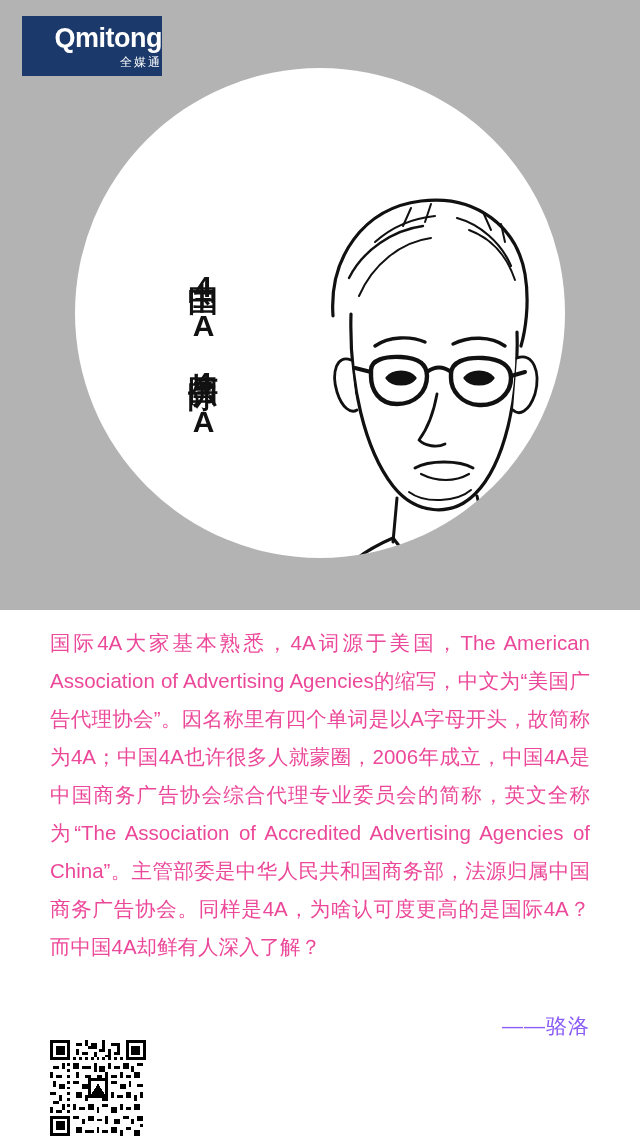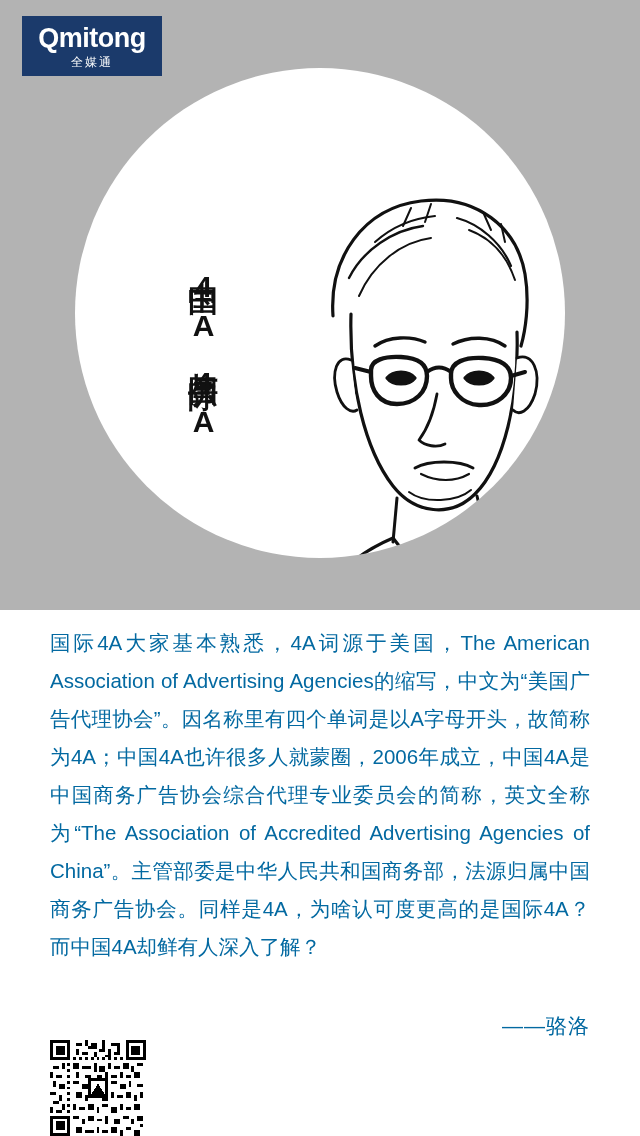--- a/index.html
+++ b/index.html
@@ -32,21 +32,21 @@
   
   .logo-badge {
     position: absolute;
     left: 22px;
     top: 16px;
     width: 140px;
     height: 60px;
     background: #1b3a6b;
     display: flex;
     flex-direction: column;
-    align-items: center;
+    align-items: flex-end;
     justify-content: center;
     line-height: 1;
   }
   .logo-main {
     color: #ffffff;
     font-size: 27px;
     font-weight: bold;
     letter-spacing: -0.5px;
   }
   .logo-sub {
@@ -95,32 +95,32 @@
   .portrait svg { display: block; }
 
   
   .body-text {
     position: absolute;
     left: 0;
     top: 610px;
     width: 640px;
     padding: 14px 50px 0 50px;
     box-sizing: border-box;
-    color: #0369a1;
+    color: #ec4899;
     font-size: 20.5px;
     line-height: 38px;
     text-align: justify;
     text-justify: inter-ideograph;
   }
 
   .signature {
     position: absolute;
     right: 50px;
     top: 1012px;
-    color: #0369a1;
+    color: #8b5cf6;
     font-size: 21px;
     letter-spacing: 1px;
   }
 
   
   .qr-wrap {
     position: absolute;
     left: 50px;
     top: 1040px;
     width: 96px;

